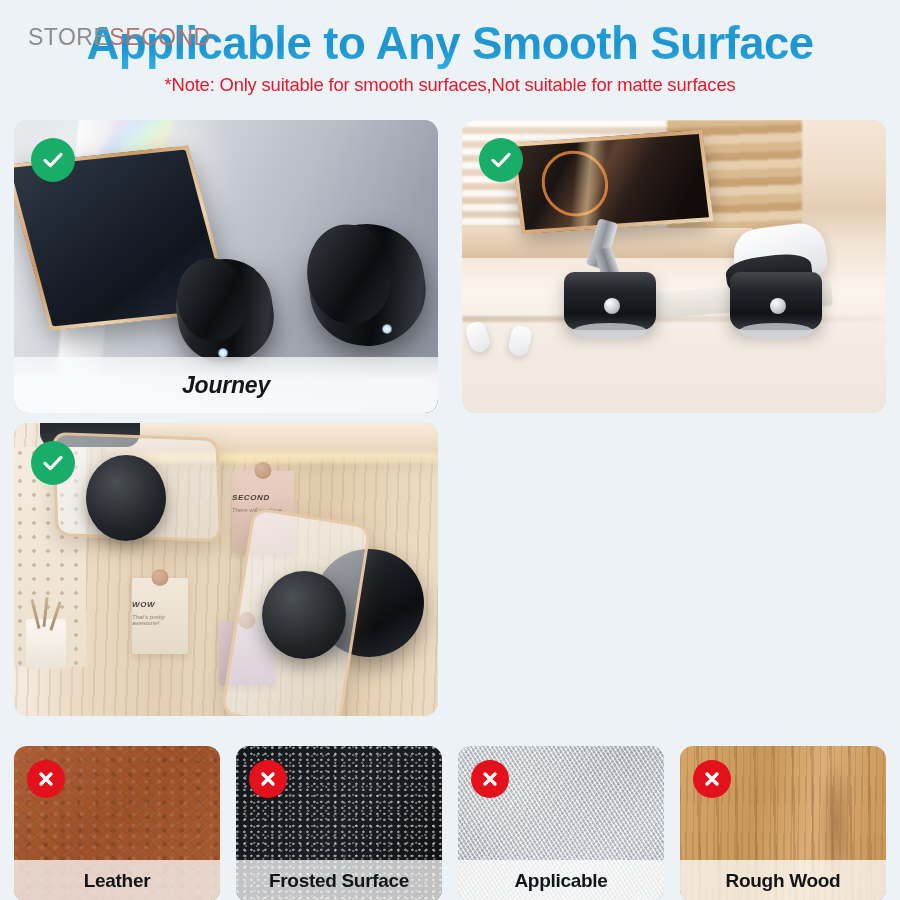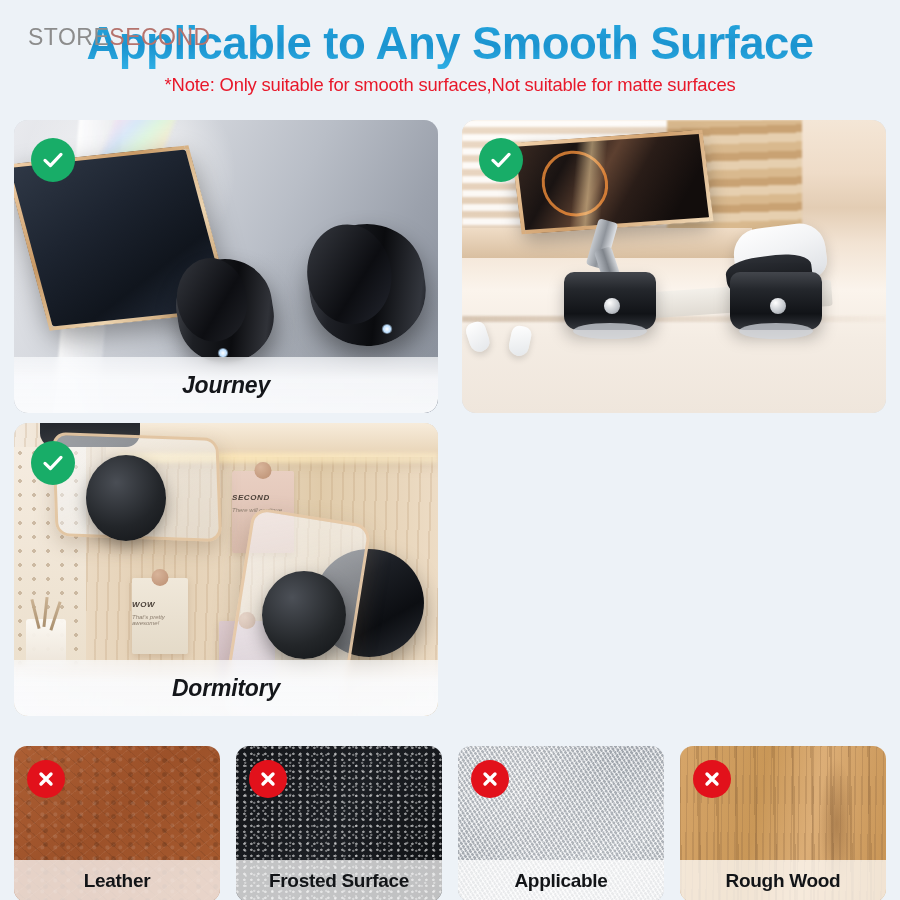--- a/index.html
+++ b/index.html
@@ -595,23 +595,20 @@
       <div class="cup"></div>
       <div class="pencil" style="left:20px;top:176px;transform:rotate(-14deg);"></div>
       <div class="pencil" style="left:30px;top:174px;transform:rotate(6deg);"></div>
       <div class="pencil" style="left:40px;top:178px;transform:rotate(18deg);"></div>
     </div>
     <div class="badge ok">
       <svg width="26" height="26" viewBox="0 0 26 26">
         <path d="M5 13.4 L10.4 18.6 L21 7.4" stroke="#ffffff" stroke-width="3.2" fill="none" stroke-linecap="round" stroke-linejoin="round"></path>
       </svg>
     </div>
-    <div class="caption-bar">
-      <span class="caption-text">Dormitory</span>
-    </div>
   </div>
 </div>
 
 <div class="surface-grid">
 
   <div class="surface-card">
     <div class="surface-tex tex-leather"></div>
     <div class="badge no">
       <svg width="20" height="20" viewBox="0 0 20 20">
         <path d="M5 5 L15 15 M15 5 L5 15" stroke="#ffffff" stroke-width="3.4" stroke-linecap="round"></path>

